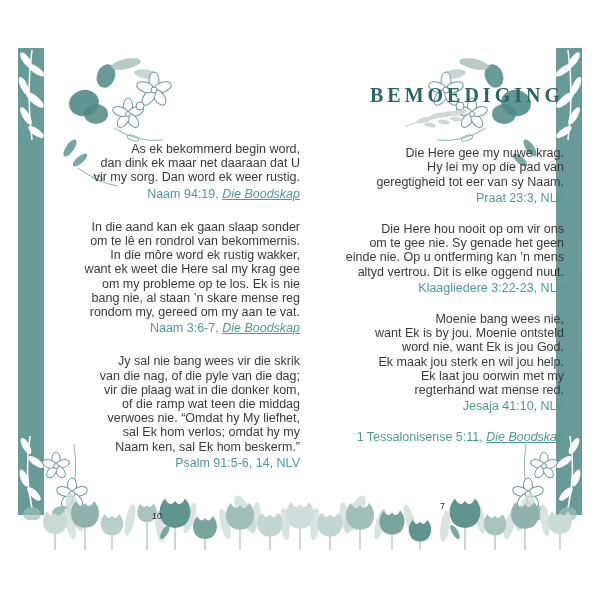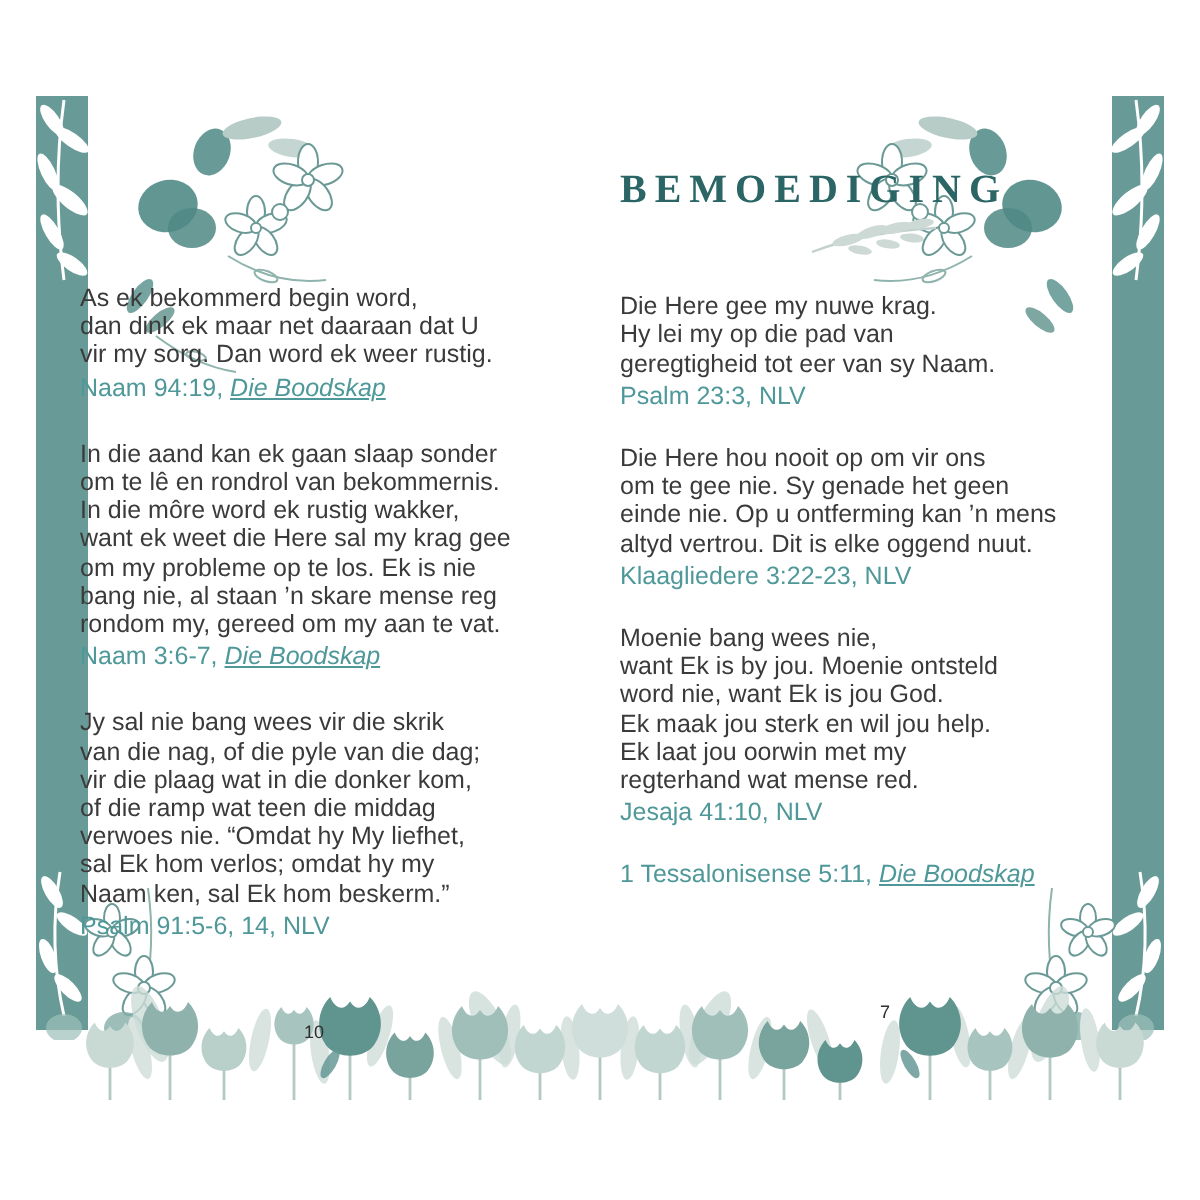--- a/index.html
+++ b/index.html
@@ -8,21 +8,21 @@
   .edge-band{position:absolute;top:48px;width:26px;height:467px;background:#689b97;}
   .edge-band.left{left:18px;}
   .edge-band.right{right:18px;}
   .corner{position:absolute;top:48px;width:170px;height:155px;}
   .corner.tl{left:18px;}
   .corner.tr{right:18px;transform:scaleX(-1);}
   .barfoot{position:absolute;top:428px;width:95px;height:92px;}
   .barfoot.bl{left:14px;}
   .barfoot.br{right:14px;transform:scaleX(-1);}
   .bottom-border{position:absolute;left:0;top:484px;width:600px;height:74px;}
-  .page{position:absolute;text-align:left;color:#3a3a3a;
+  .page{position:absolute;text-align:right;color:#3a3a3a;
         font-size:12.5px;line-height:14.2px;}
   .page-left{left:40px;top:142px;width:260px;}
   .page-right{left:310px;top:88px;width:254px;}
   .verse{margin-bottom:19px;}
   .page-right .verse{margin-bottom:17px;}
   .verse-text{white-space:pre-line;}
   .verse-ref{color:#4f9899;margin-top:2px;}
   .verse-ref em{font-style:italic;text-decoration:underline;}
   .page-title{font-family:"Liberation Serif",serif;font-size:20px;font-weight:600;
               letter-spacing:4px;color:#2b6566;margin:0;}
@@ -284,21 +284,21 @@
         <ellipse cx="58" cy="6" rx="7" ry="2.4" transform="rotate(-10 58 6)"></ellipse>
         <ellipse cx="28" cy="19" rx="6" ry="2.2" transform="rotate(10 28 19)"></ellipse>
         <ellipse cx="42" cy="16" rx="6" ry="2.2" transform="rotate(8 42 16)"></ellipse>
         <ellipse cx="54" cy="13" rx="6" ry="2.2" transform="rotate(6 54 13)"></ellipse>
       </g>
     </svg>
     <div class="verse">
       <div class="verse-text">Die Here gee my nuwe krag.
 Hy lei my op die pad van
 geregtigheid tot eer van sy Naam.</div>
-      <div class="verse-ref"><span>Psalm 23:3, NLV</span><em></em></div>
+      <div class="verse-ref"><span>Praat 23:3, NLV</span><em></em></div>
     </div>
     <div class="verse">
       <div class="verse-text">Die Here hou nooit op om vir ons
 om te gee nie. Sy genade het geen
 einde nie. Op u ontferming kan ’n mens
 altyd vertrou. Dit is elke oggend nuut.</div>
       <div class="verse-ref"><span>Klaagliedere 3:22-23, NLV</span><em></em></div>
     </div>
     <div class="verse">
       <div class="verse-text">Moenie bang wees nie,

